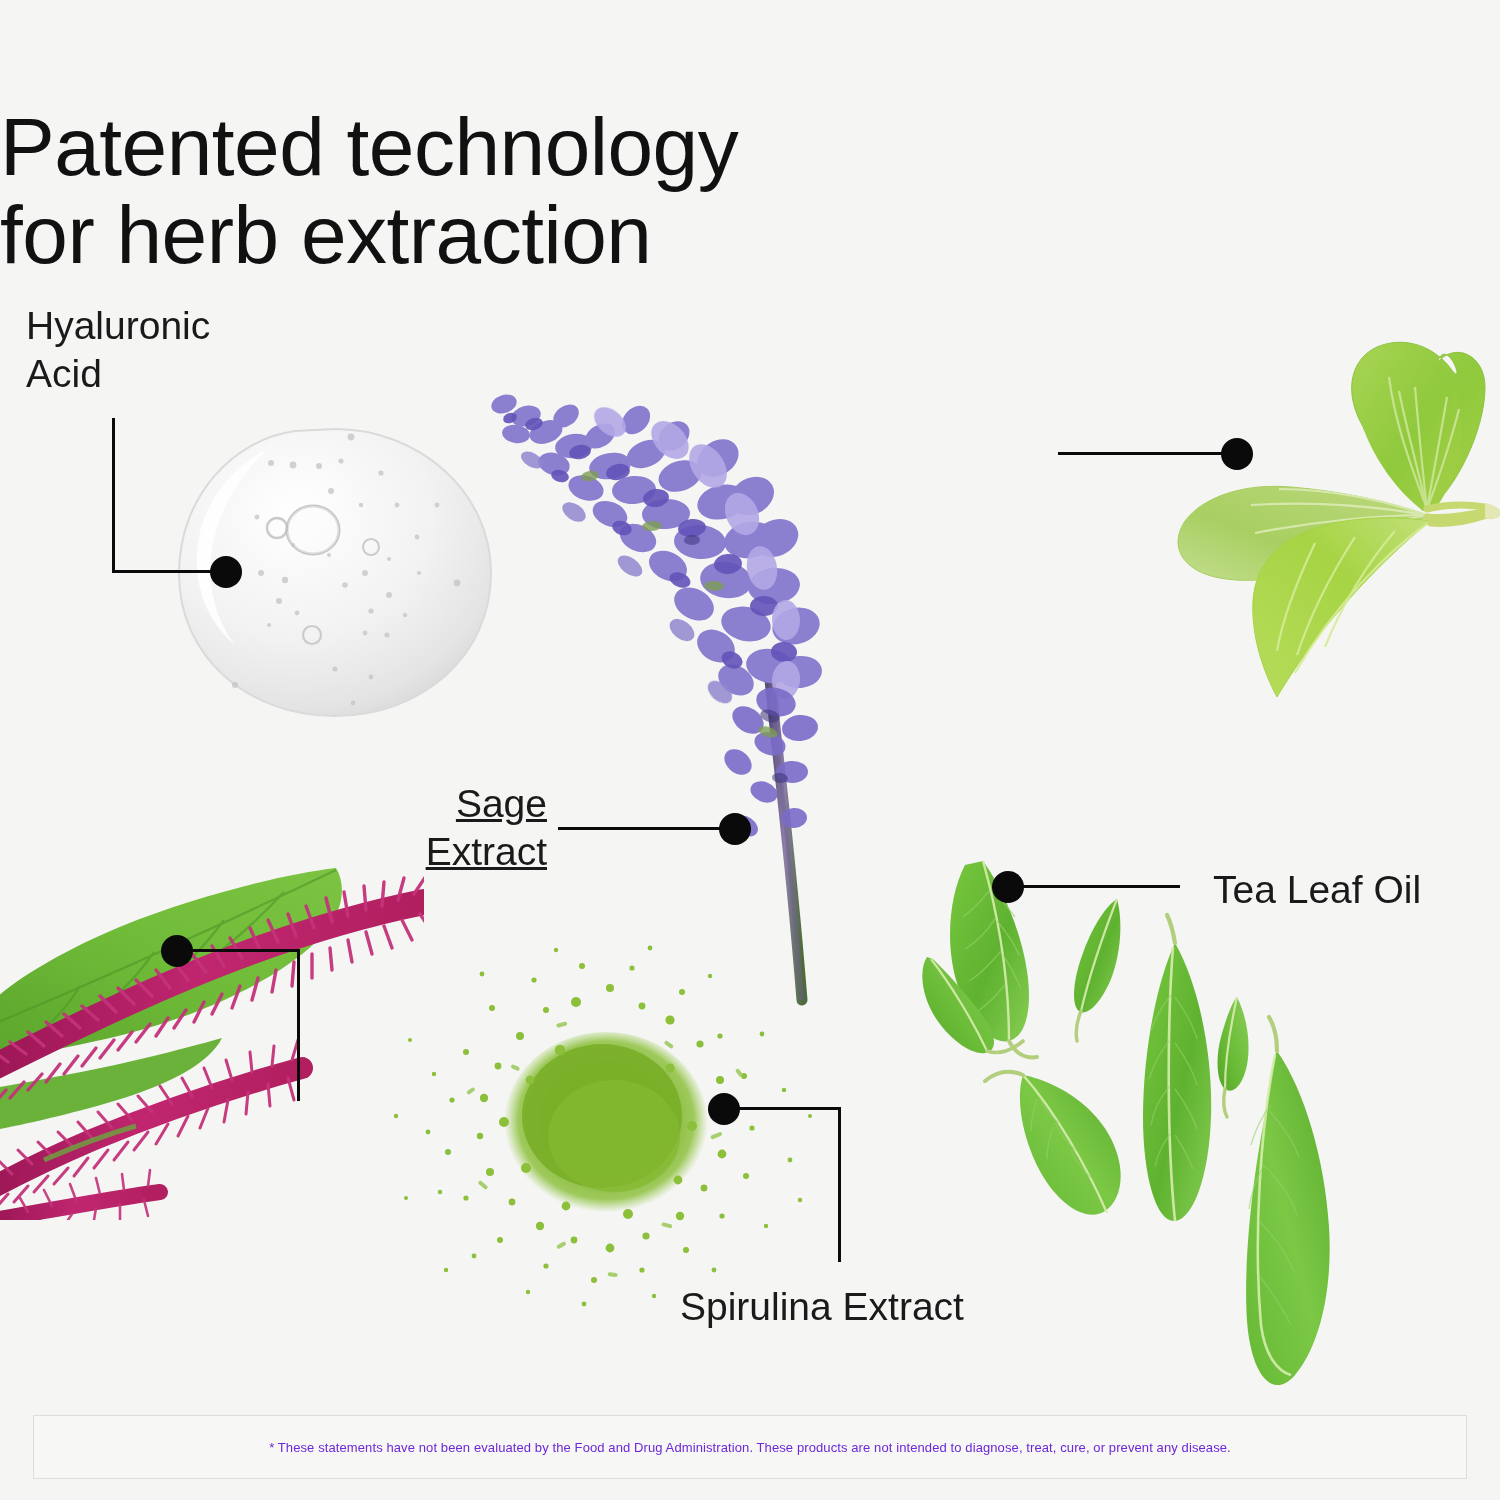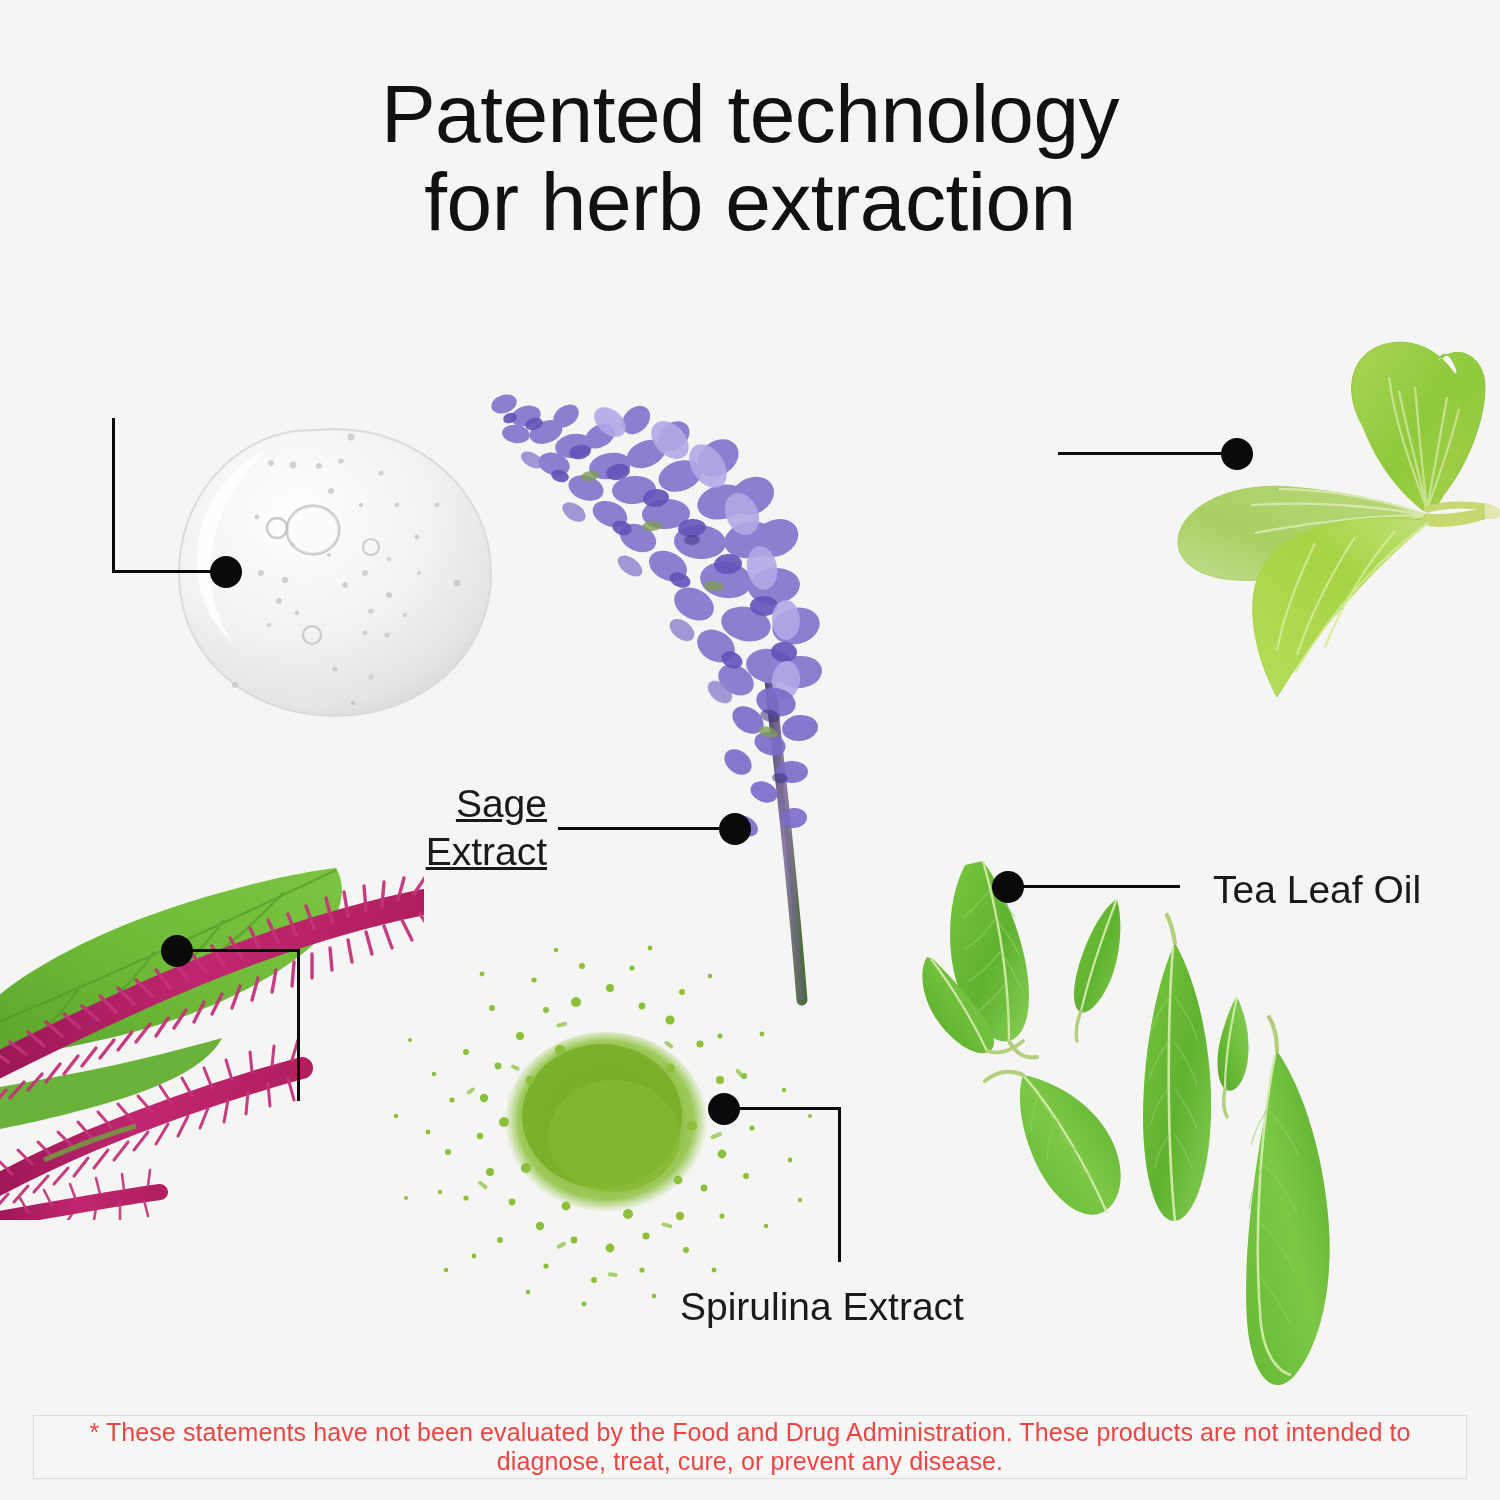--- a/index.html
+++ b/index.html
@@ -8,22 +8,22 @@
     background:#f5f5f4;
     font-family:"Liberation Sans", sans-serif;
     color:#111111;
     overflow:hidden;
     position:relative;
   }
   #stage{position:absolute;inset:0;width:1500px;height:1500px;}
 
   
   .title{
-    position:absolute;left:0;top:70px;width:1500px;
-    text-align:center;
+    position:absolute;left:0;top:103px;width:1500px;
+    text-align:left;
     font-size:82px;line-height:1.07;
     font-weight:400;letter-spacing:-0.5px;
     color:#111;
     white-space:pre-line;
   }
 
   
   .label{
     position:absolute;
     font-size:39px;line-height:1.24;
@@ -46,21 +46,21 @@
   
   .footer{
     position:absolute;left:33px;top:1415px;
     width:1434px;height:64px;
     border:1px solid #dddddd;
     background:#f7f7f6;
     box-sizing:border-box;
     display:flex;align-items:center;justify-content:center;
   }
   .footer-text{
-    font-size:25px;color:#ef4444;letter-spacing:.1px;
+    font-size:13px;color:#6d28d9;letter-spacing:.1px;
     text-align:center;padding:0 14px;
   }
 </style>
 </head>
 <body>
 
 <div id="stage">
 
   <div class="title">Patented technology
 for herb extraction</div>
@@ -588,20 +588,22 @@
       <path d="M364 256 C376 268 388 286 394 302"></path>
         <path d="M358 310 C372 322 386 342 392 360"></path>
       <path d="M354 366 C368 380 382 400 390 418"></path>
         <path d="M354 420 C366 436 378 454 386 470"></path>
       <path d="M366 250 C356 262 350 276 346 290"></path>
         <path d="M358 312 C350 326 346 340 344 354"></path>
     </g>
     <path d="M372 196 C372 182 370 172 364 162" stroke="#b3cf7e" stroke-width="4.2" fill="none" stroke-linecap="round"></path>
   </svg>
 
+  <div class="label" style="left:26px;top:302px;">Hyaluronic
+Acid</div>
   <div class="leader v" style="left:112px;top:418px;height:155px;"></div>
   <div class="leader h" style="left:112px;top:570px;width:116px;"></div>
   <div class="dot" style="left:210px;top:556px;width:32px;height:32px;"></div>
 
   <div class="leader h" style="left:1058px;top:452px;width:180px;"></div>
   <div class="dot" style="left:1221px;top:438px;width:32px;height:32px;"></div>
 
   <div class="label right" style="left:332px;top:780px;width:215px;text-decoration:underline;">Sage
 Extract</div>
   <div class="leader h" style="left:558px;top:827px;width:178px;"></div>

